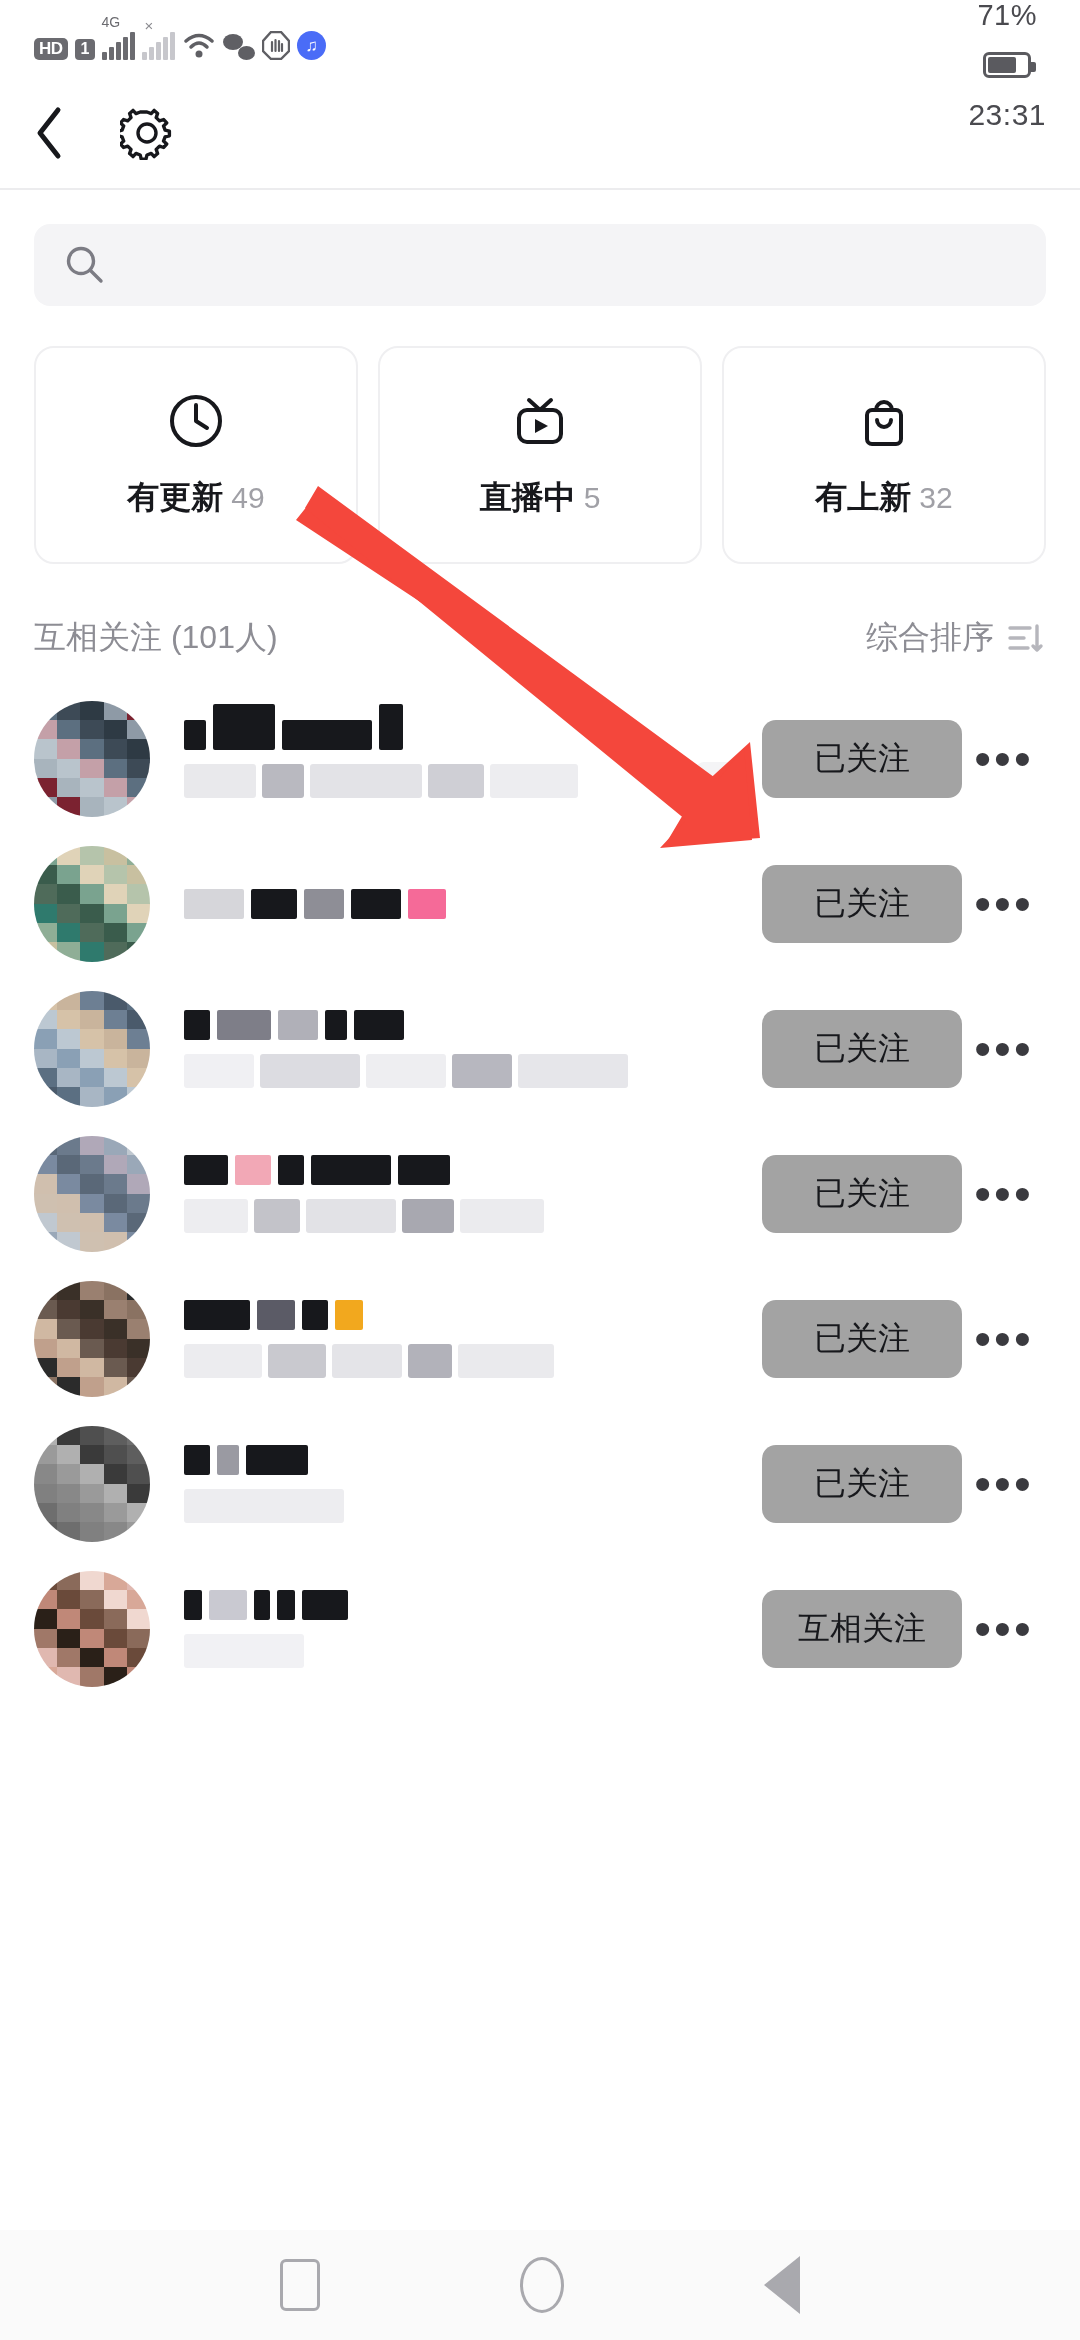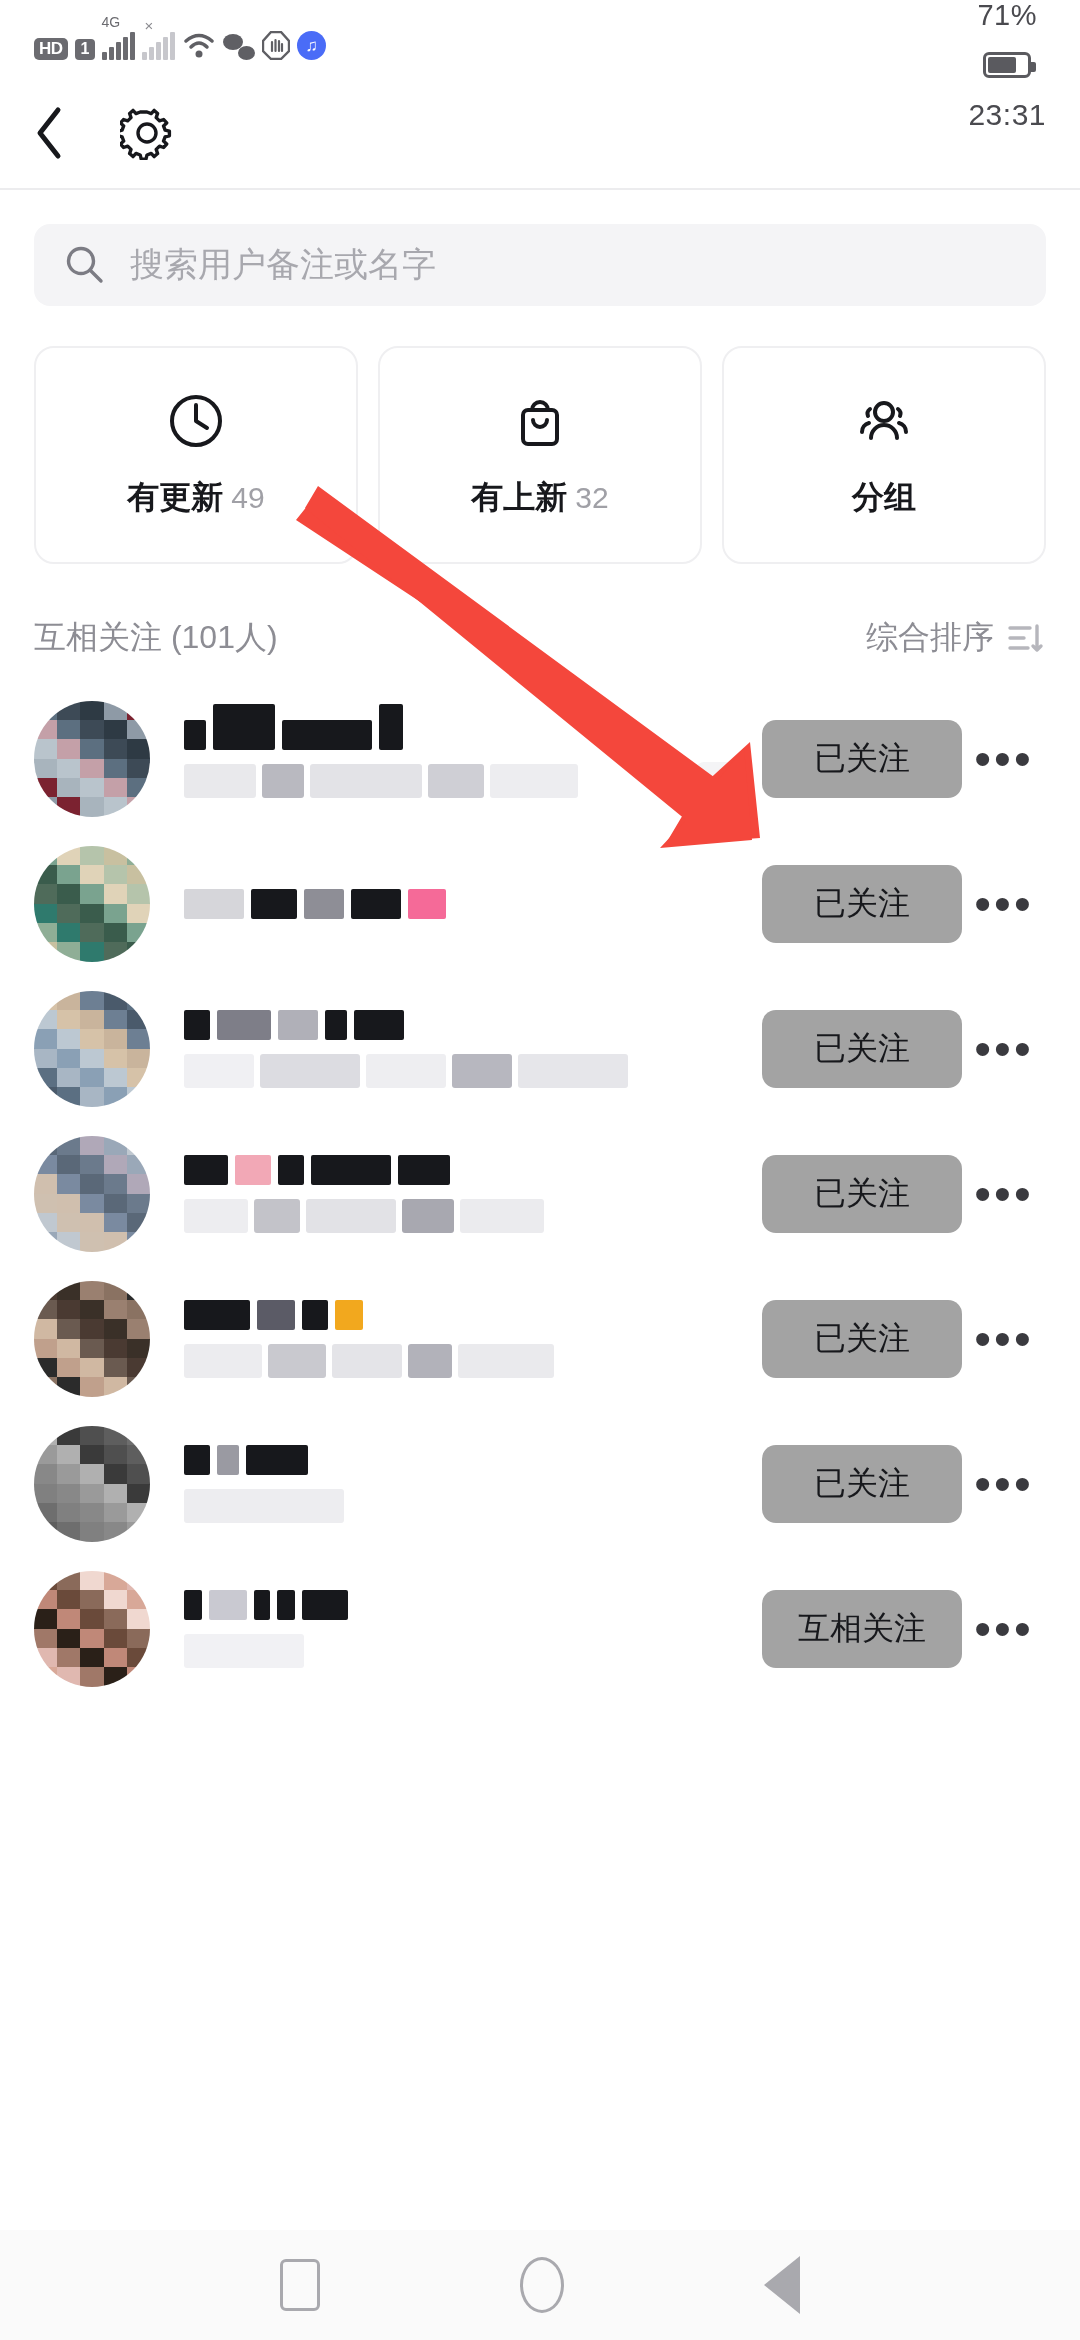--- a/index.html
+++ b/index.html
@@ -215,61 +215,57 @@
     </div>
   </div>
   <div class="divider"></div>
 
   <div class="search-wrap">
     <div class="search-box">
       <svg width="42" height="42" viewBox="0 0 42 42">
         <circle cx="17" cy="17" r="12.5" fill="none" stroke="#7c7c84" stroke-width="3.4"></circle>
         <path d="M26.5 26.5 L37 37" stroke="#7c7c84" stroke-width="3.4" stroke-linecap="round"></path>
       </svg>
-      <span class="search-ph">搜索用户备注或名字</span>
     </div>
   </div>
 
   <div class="cards">
 
     <div class="card">
       <svg width="62" height="62" viewBox="0 0 62 62">
         <circle cx="31" cy="31" r="24" fill="none" stroke="#17181c" stroke-width="4"></circle>
         <path d="M31 15 L31 31 L42 38" stroke="#17181c" stroke-width="4" fill="none" stroke-linecap="round" stroke-linejoin="round"></path>
       </svg>
       <div>
         <span class="card-label">有更新</span><span class="card-count">49</span>
       </div>
     </div>
 
+    <div class="card">
+      <svg width="62" height="62" viewBox="0 0 62 62">
+        <path d="M20 10 L31 20 M42 10 L31 20" stroke="#17181c" stroke-width="4" stroke-linecap="round"></path>
+        <rect x="10" y="20" width="42" height="32" rx="8" fill="none" stroke="#17181c" stroke-width="4"></rect>
+        <polygon points="26,29 26,43 39,36" fill="#17181c"></polygon>
+      </svg>
+      <div>
+        <span class="card-label">直播中</span><span class="card-count">5</span>
+      </div>
+    </div>
 
     <div class="card">
       <svg width="62" height="62" viewBox="0 0 62 62">
         <rect x="14" y="20" width="34" height="34" rx="5" fill="none" stroke="#17181c" stroke-width="4"></rect>
         <path d="M23 20 a8 8 0 0 1 16 0" fill="none" stroke="#17181c" stroke-width="4"></path>
         <path d="M24 30 a7 7 0 0 0 14 0" fill="none" stroke="#17181c" stroke-width="4" stroke-linecap="round"></path>
       </svg>
       <div>
         <span class="card-label">有上新</span><span class="card-count">32</span>
       </div>
     </div>
 
-    <div class="card">
-      <svg width="62" height="62" viewBox="0 0 62 62">
-        <circle cx="31" cy="22" r="9" fill="none" stroke="#17181c" stroke-width="4"></circle>
-        <path d="M18 48 a13 13 0 0 1 26 0" fill="none" stroke="#17181c" stroke-width="4" stroke-linecap="round"></path>
-        <path d="M15 26 a6 6 0 0 1 2-7" fill="none" stroke="#17181c" stroke-width="4" stroke-linecap="round"></path>
-        <path d="M47 26 a6 6 0 0 0 -2-7" fill="none" stroke="#17181c" stroke-width="4" stroke-linecap="round"></path>
-        <path d="M9 42 a9 9 0 0 1 7-9" fill="none" stroke="#17181c" stroke-width="4" stroke-linecap="round"></path>
-        <path d="M53 42 a9 9 0 0 0 -7-9" fill="none" stroke="#17181c" stroke-width="4" stroke-linecap="round"></path>
-      </svg>
-      <div>
-        <span class="card-label">分组</span>
-      </div>
-    </div>
   </div>
 
   <div class="list-head">
     <span class="list-title">互相关注 (101人)</span>
     <span class="sort">
       <span class="sort-label">综合排序</span>
       <svg width="40" height="36" viewBox="0 0 40 36">
         <path d="M4 8 L24 8 M4 18 L18 18 M4 28 L22 28" stroke="#b6b6bc" stroke-width="3.4" stroke-linecap="round"></path>
         <path d="M31 6 L31 30 M27 26 L31 30 L35 26" stroke="#b6b6bc" stroke-width="3.4" fill="none" stroke-linecap="round" stroke-linejoin="round"></path>
       </svg>

